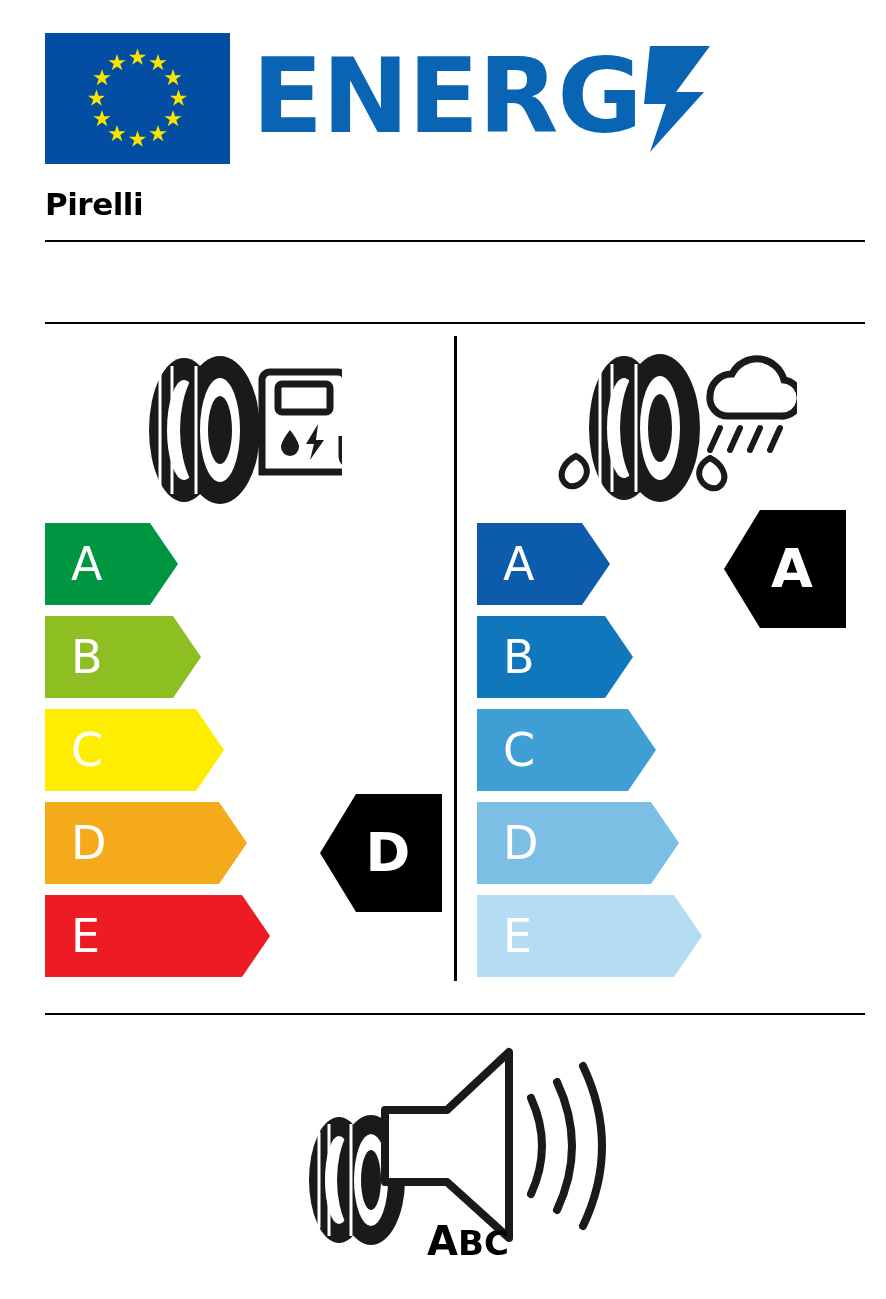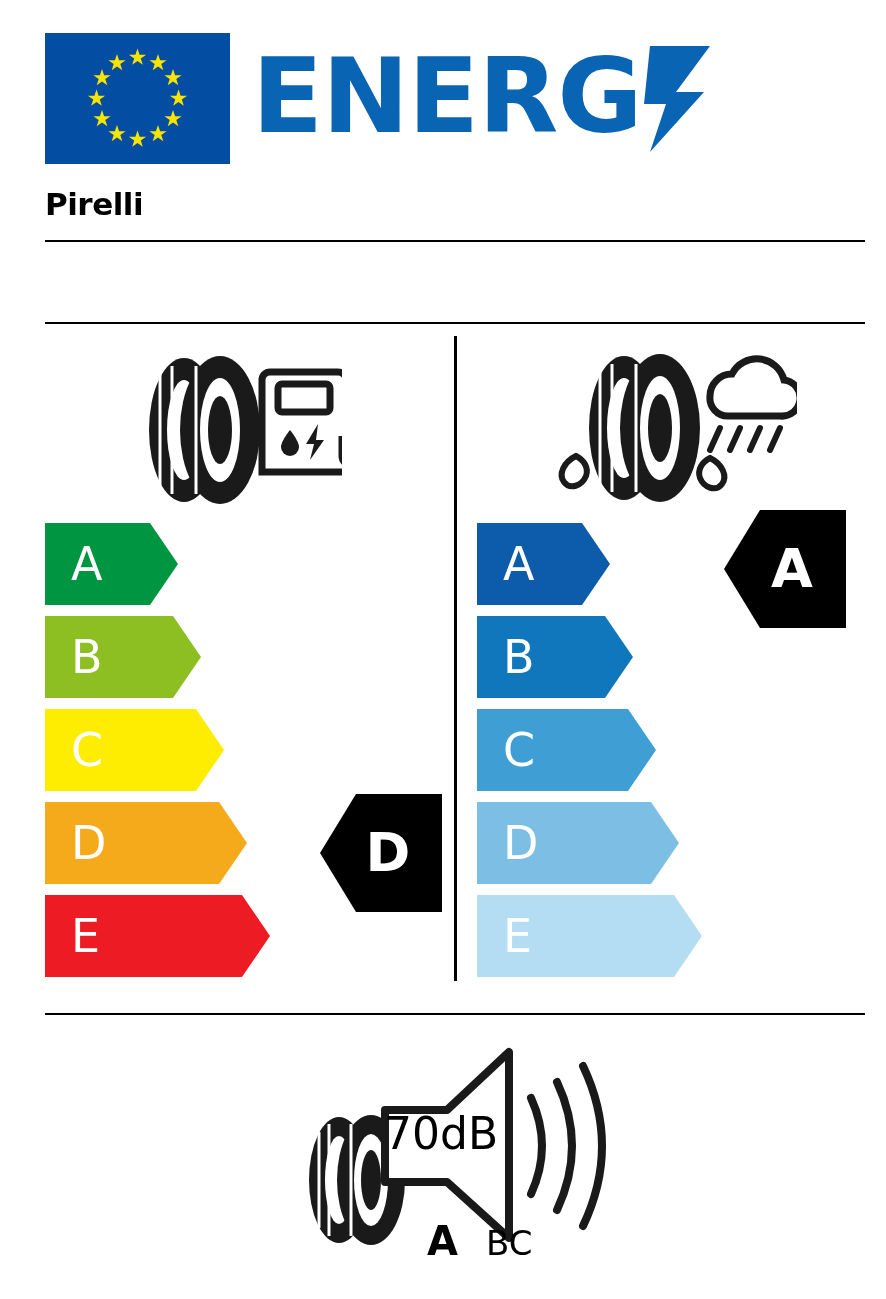--- a/index.html
+++ b/index.html
@@ -144,23 +144,22 @@
     left: 415px;
     top: 1218px;
     font-size: 34px;
     color: #000;
   }
   .noise-class .sel {
     font-weight: bold;
     font-size: 40px;
   }
   .noise-class .rest {
-    font-weight: normal;
+    font-weight: bold;
     color: #000;
-    margin-left: 28px;
   }
 </style>
 </head>
 <body>
 
 <div class="label">
 
   <div class="eu-flag">
     <svg width="185" height="131" viewBox="0 0 185 131" xmlns="http://www.w3.org/2000/svg">
       <rect x="0" y="0" width="185" height="131" fill="#034ea2"></rect>
@@ -378,19 +377,18 @@
       <polygon points="88,70 150,70 212,12 212,198 150,142 88,142" fill="#ffffff" stroke="#1a1a1a" stroke-width="8" stroke-linejoin="round"></polygon>
 
       <g fill="none" stroke="#1a1a1a" stroke-width="8" stroke-linecap="round">
         <path d="M234 58 q22 48 0 96"></path>
         <path d="M260 42 q30 64 0 128"></path>
         <path d="M286 26 q38 80 0 160"></path>
       </g>
     </svg>
   </div>
 
-  <div class="noise-db">70dB</div>
 
   <div class="noise-class">
     <span class="sel">A</span><span class="rest">BC</span>
   </div>
 
 </div>
 
 </body></html>

